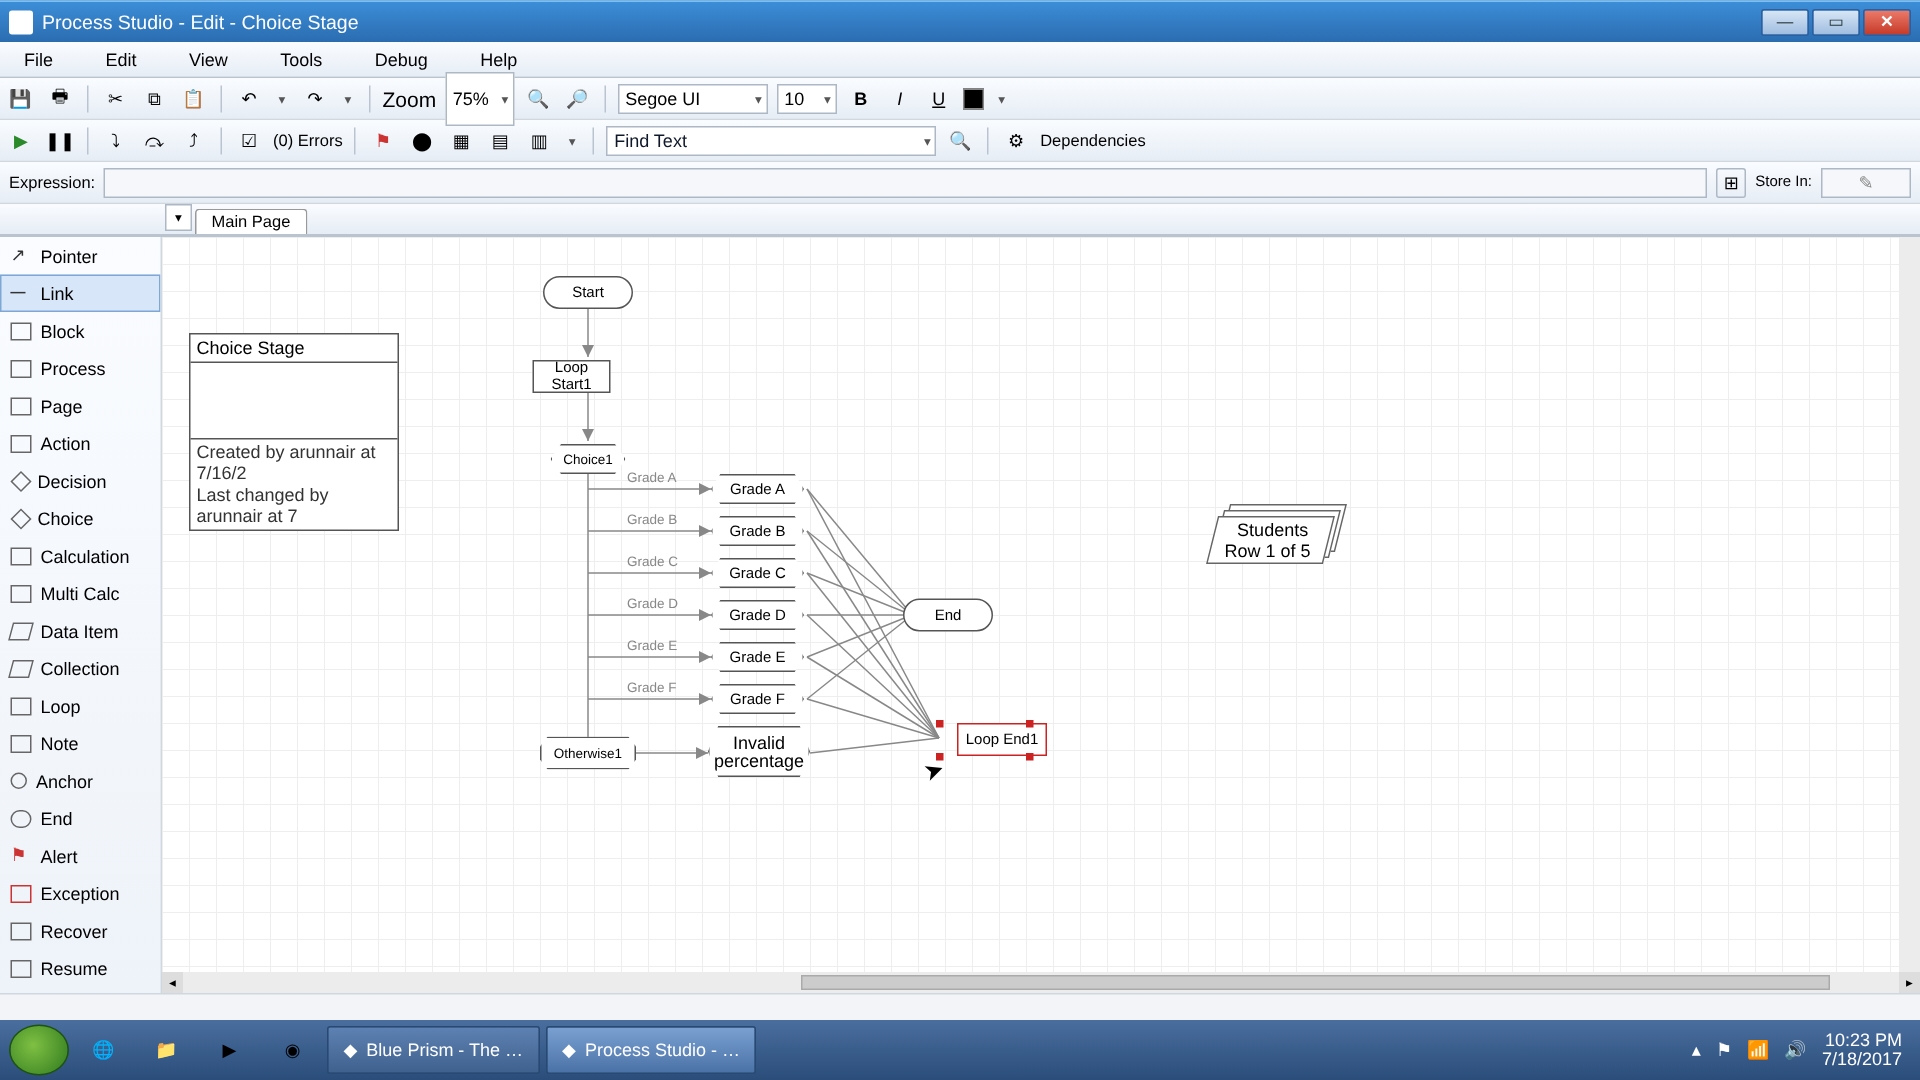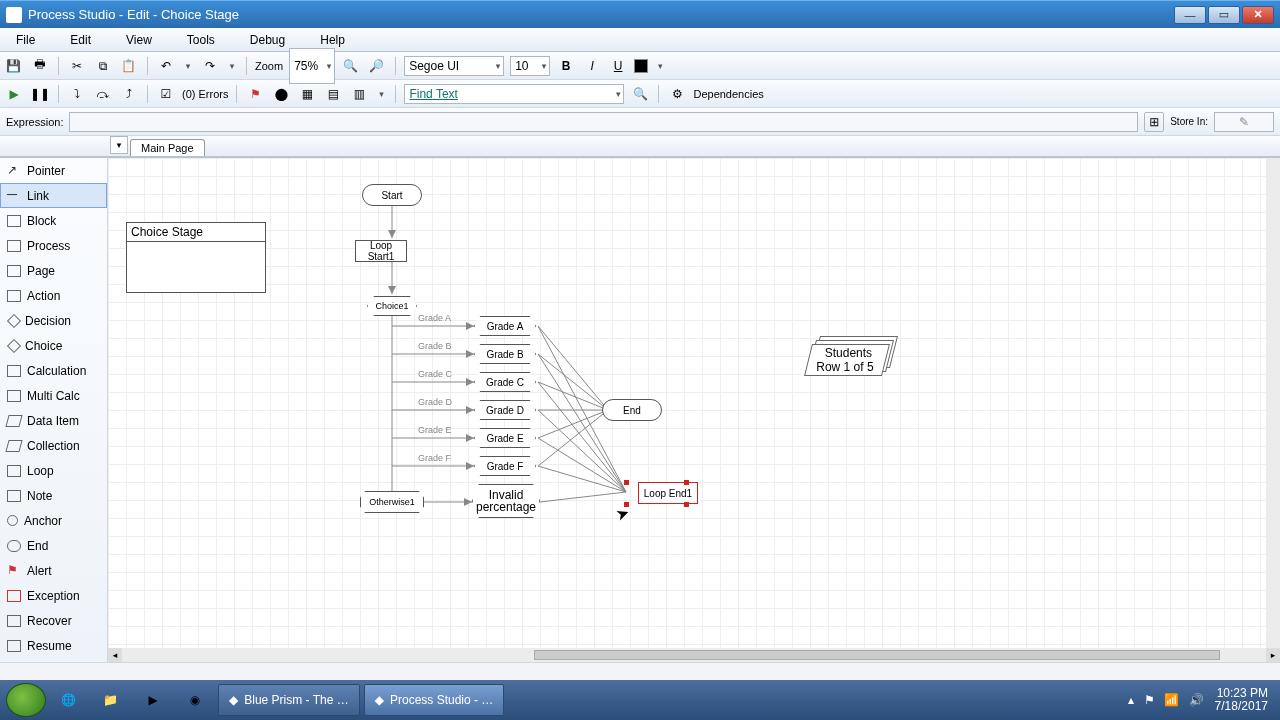--- a/index.html
+++ b/index.html
@@ -129,21 +129,21 @@
   <div class="tb-sep"></div>
   <div class="tb-btn">✂</div>
   <div class="tb-btn">⧉</div>
   <div class="tb-btn">📋</div>
   <div class="tb-sep"></div>
   <div class="tb-btn">↶</div>
   <div class="tb-dd">▾</div>
   <div class="tb-btn">↷</div>
   <div class="tb-dd">▾</div>
   <div class="tb-sep"></div>
-  <span style="font-size:11px;">Zoom</span>
+  <span style="font-size:14px;">Zoom</span>
   <div class="zoom-sel">
       <span>75%</span>
     </div>
   <div class="tb-btn">🔍</div>
   <div class="tb-btn">🔎</div>
   <div class="tb-sep"></div>
   <div class="font-sel">
       <span>Segoe UI</span>
     </div>
   <div class="size-sel">
@@ -168,21 +168,21 @@
   <span style="font-size:11px;">(0) Errors</span>
   <div class="tb-sep"></div>
   <div class="tb-btn" style="color:#c33;">⚑</div>
   <div class="tb-btn">⬤</div>
   <div class="tb-btn">▦</div>
   <div class="tb-btn">▤</div>
   <div class="tb-btn">▥</div>
   <div class="tb-dd">▾</div>
   <div class="tb-sep"></div>
   <div class="find-box">
-      <span style="color:#0f766e;text-decoration:underline;">Find Text</span>
+      <span style="color:#0f172a;">Find Text</span>
     </div>
   <div class="tb-btn">🔍</div>
   <div class="tb-sep"></div>
   <div class="tb-btn">⚙</div>
   <span style="font-size:11px;">Dependencies</span>
 </div>
 
 <div class="exprbar">
   <span style="font-size:11px;">Expression:</span>
   <div class="expr-in"></div>
@@ -319,20 +319,24 @@
       <line x1="430" y1="224" x2="518" y2="334"></line>
       <line x1="430" y1="252" x2="518" y2="334"></line>
       <line x1="430" y1="280" x2="518" y2="334"></line>
       <line x1="430" y1="308" x2="518" y2="334"></line>
       <line x1="432" y1="344" x2="518" y2="334"></line>
     </svg>
 
     <div class="info-box" style="left:18px; top:64px;">
       <div class="hdr">Choice Stage</div>
       <div class="body"></div>
+      <div class="ftr">
+        <div>Created by arunnair at 7/16/2</div>
+        <div>Last changed by arunnair at 7</div>
+      </div>
     </div>
 
     <div class="node oval" style="left:254px; top:26px;">Start</div>
     <div class="node rectl" style="left:247px; top:82px;">Loop Start1</div>
     <div class="node big-hex" style="left:259px; top:138px;">Choice1</div>
 
     <div class="lbl" style="left:310px; top:155px;">Grade A</div>
     <div class="node hex" style="left:366px; top:158px;">Grade A</div>
     <div class="lbl" style="left:310px; top:183px;">Grade B</div>
     <div class="node hex" style="left:366px; top:186px;">Grade B</div>

